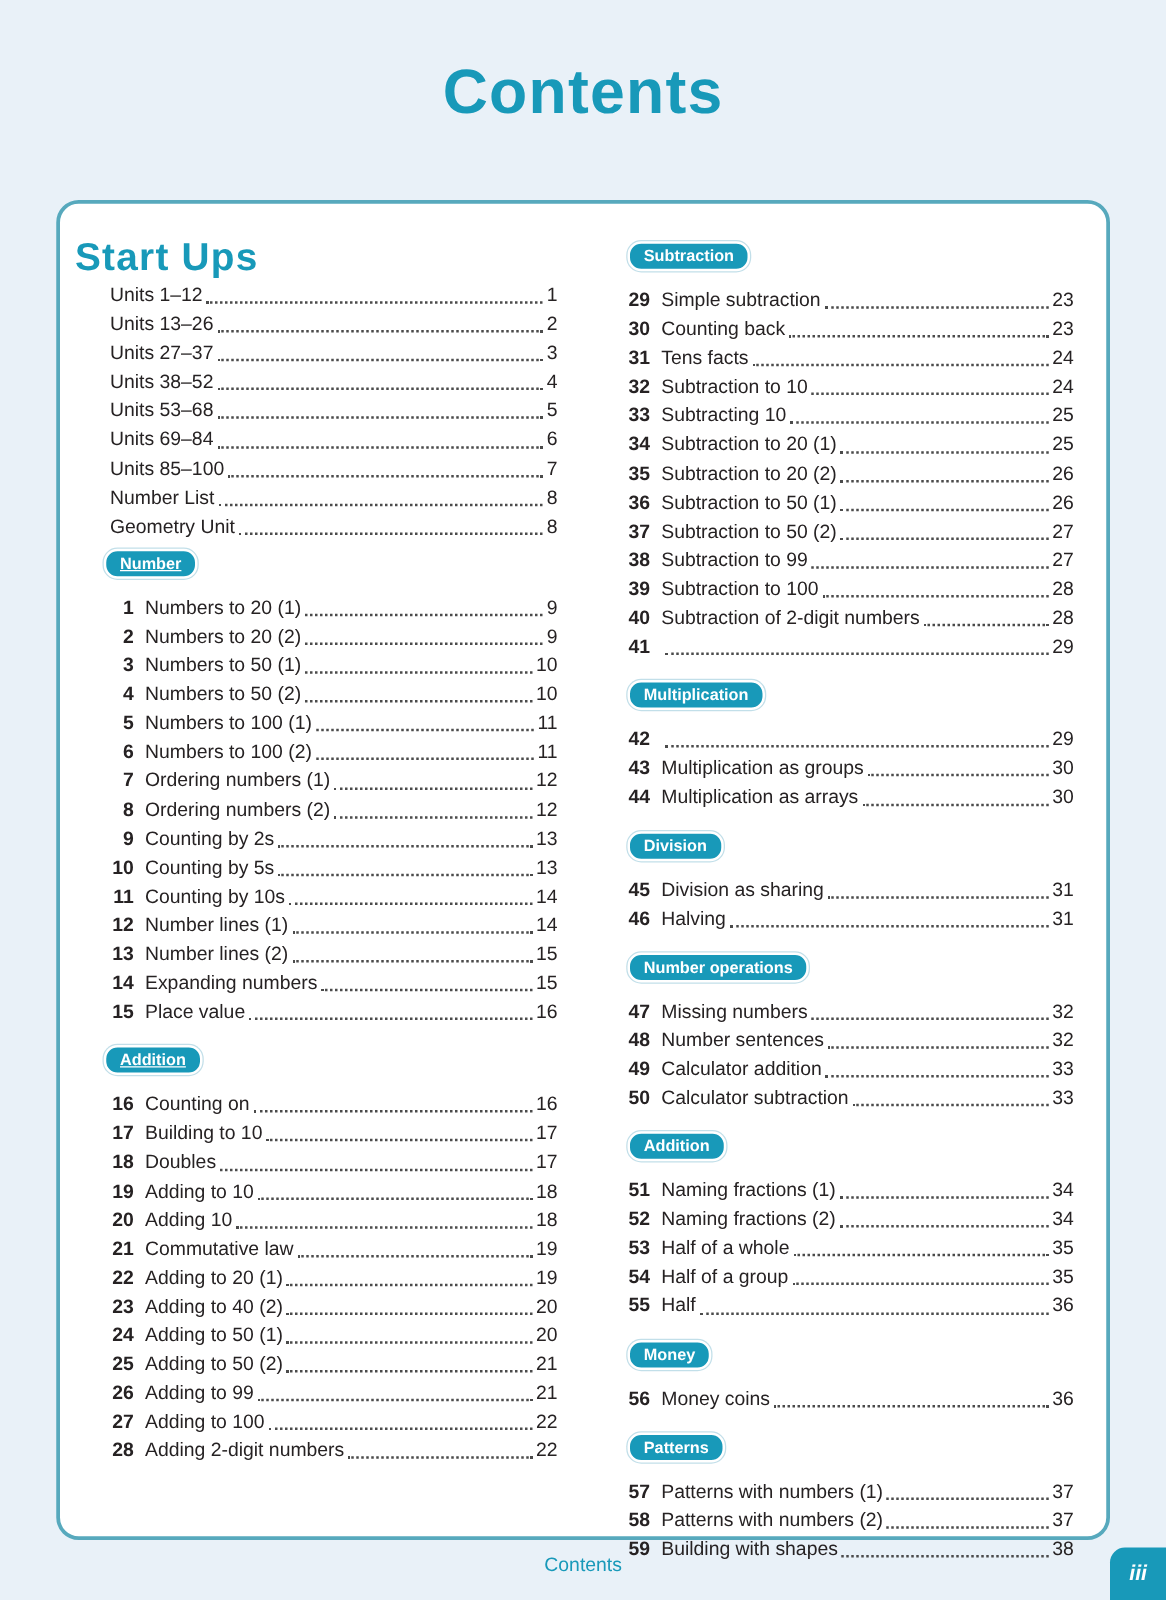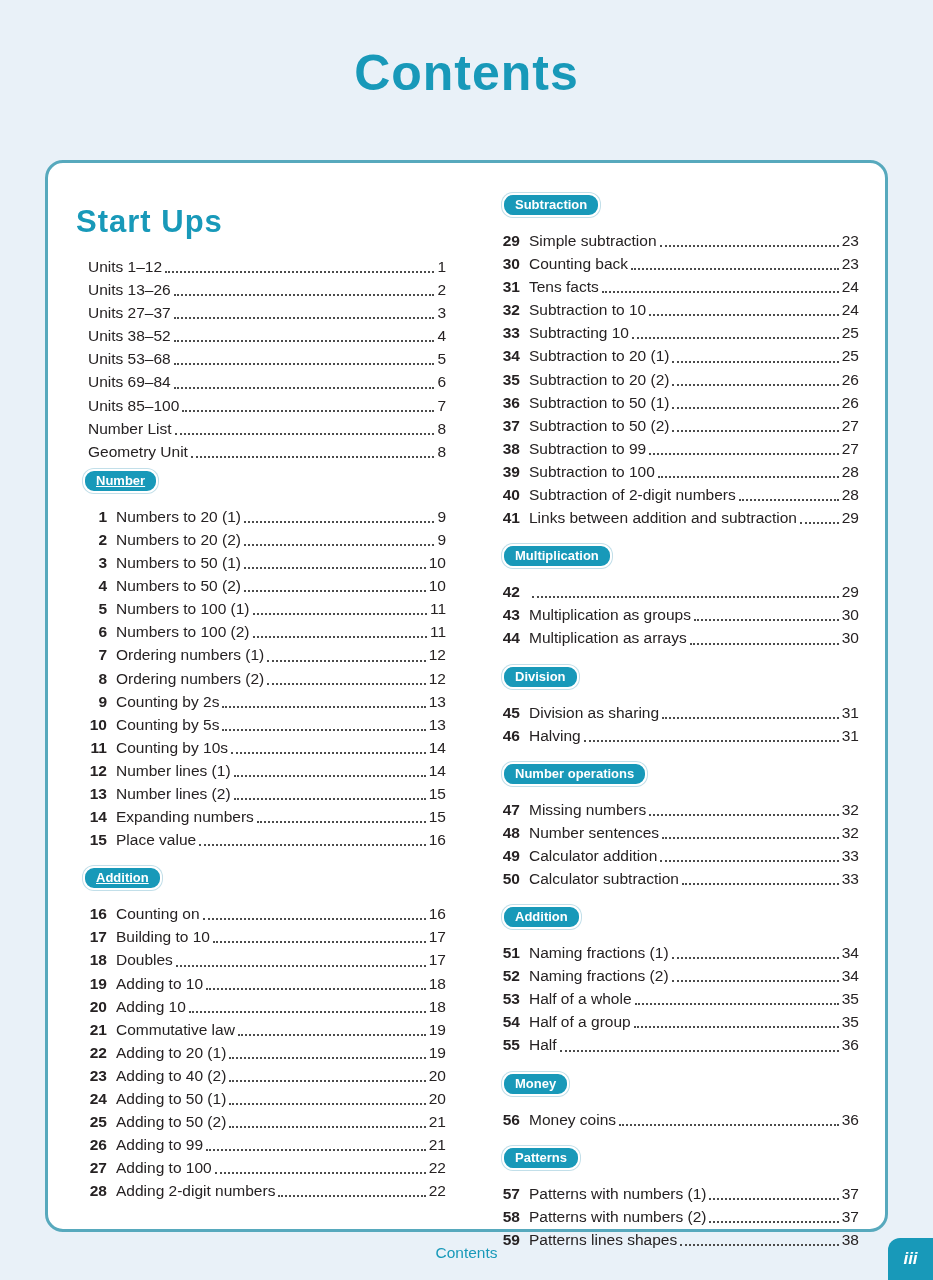--- a/index.html
+++ b/index.html
@@ -14,21 +14,21 @@
   }
   .toc-box{
     position:absolute;left:45px;top:160px;width:843px;height:1072px;
     background:#ffffff;border:3px solid #57a9bd;border-radius:18px;
     box-sizing:border-box;display:flex;padding:26px 26px 0 12px;
   }
   .col-left{width:432px;flex:none;}
   .col-right{flex:1;padding-left:10px;}
   h2.script-head{
     font-size:31px;font-weight:bold;color:#1899b9;letter-spacing:1px;
-    margin:16px;line-height:34px;
+    margin:0;line-height:34px;
   }
   #units-heading{margin-top:8px;}
   .startups-rows{margin:2px 0 0 28px;padding-right:46px;}
   .col-left .sec-rows{margin-left:13px;padding-right:46px;}
   .toc-row{display:flex;height:23.1px;line-height:23.1px;font-size:15.5px;}
   .toc-num{font-weight:bold;flex:none;text-align:right;}
   .col-left .toc-num{width:34px;margin-right:9px;}
   .col-right .toc-num{width:18px;margin-right:9px;}
   .toc-title{flex:none;white-space:nowrap;}
   .leader{flex:1;position:relative;min-width:12px;}
@@ -358,21 +358,20 @@
             <span class="toc-page">28</span>
           </div>
           <div class="toc-row">
             <span class="toc-num">40</span>
             <span class="toc-title">Subtraction of 2-digit numbers</span>
             <span class="leader"></span>
             <span class="toc-page">28</span>
           </div>
           <div class="toc-row">
             <span class="toc-num">41</span>
-            <span class="toc-title">Links between addition and subtraction</span>
             <span class="leader"></span>
             <span class="toc-page">29</span>
           </div>
         </div></div>
       <div class="toc-section"><div class="badge">Multiplication</div><div class="sec-rows">
           <div class="toc-row">
             <span class="toc-num">42</span>
             <span class="leader"></span>
             <span class="toc-page">29</span>
           </div>
@@ -477,21 +476,21 @@
             <span class="toc-page">37</span>
           </div>
           <div class="toc-row">
             <span class="toc-num">58</span>
             <span class="toc-title">Patterns with numbers (2)</span>
             <span class="leader"></span>
             <span class="toc-page">37</span>
           </div>
           <div class="toc-row">
             <span class="toc-num">59</span>
-            <span class="toc-title">Patterns lines shapes</span>
+            <span class="toc-title">Building with shapes</span>
             <span class="leader"></span>
             <span class="toc-page">38</span>
           </div>
         </div></div>
     </div>
 </div>
 
 <div class="footer-label">Contents</div>
 <div class="page-tab">
   <span>iii</span>

